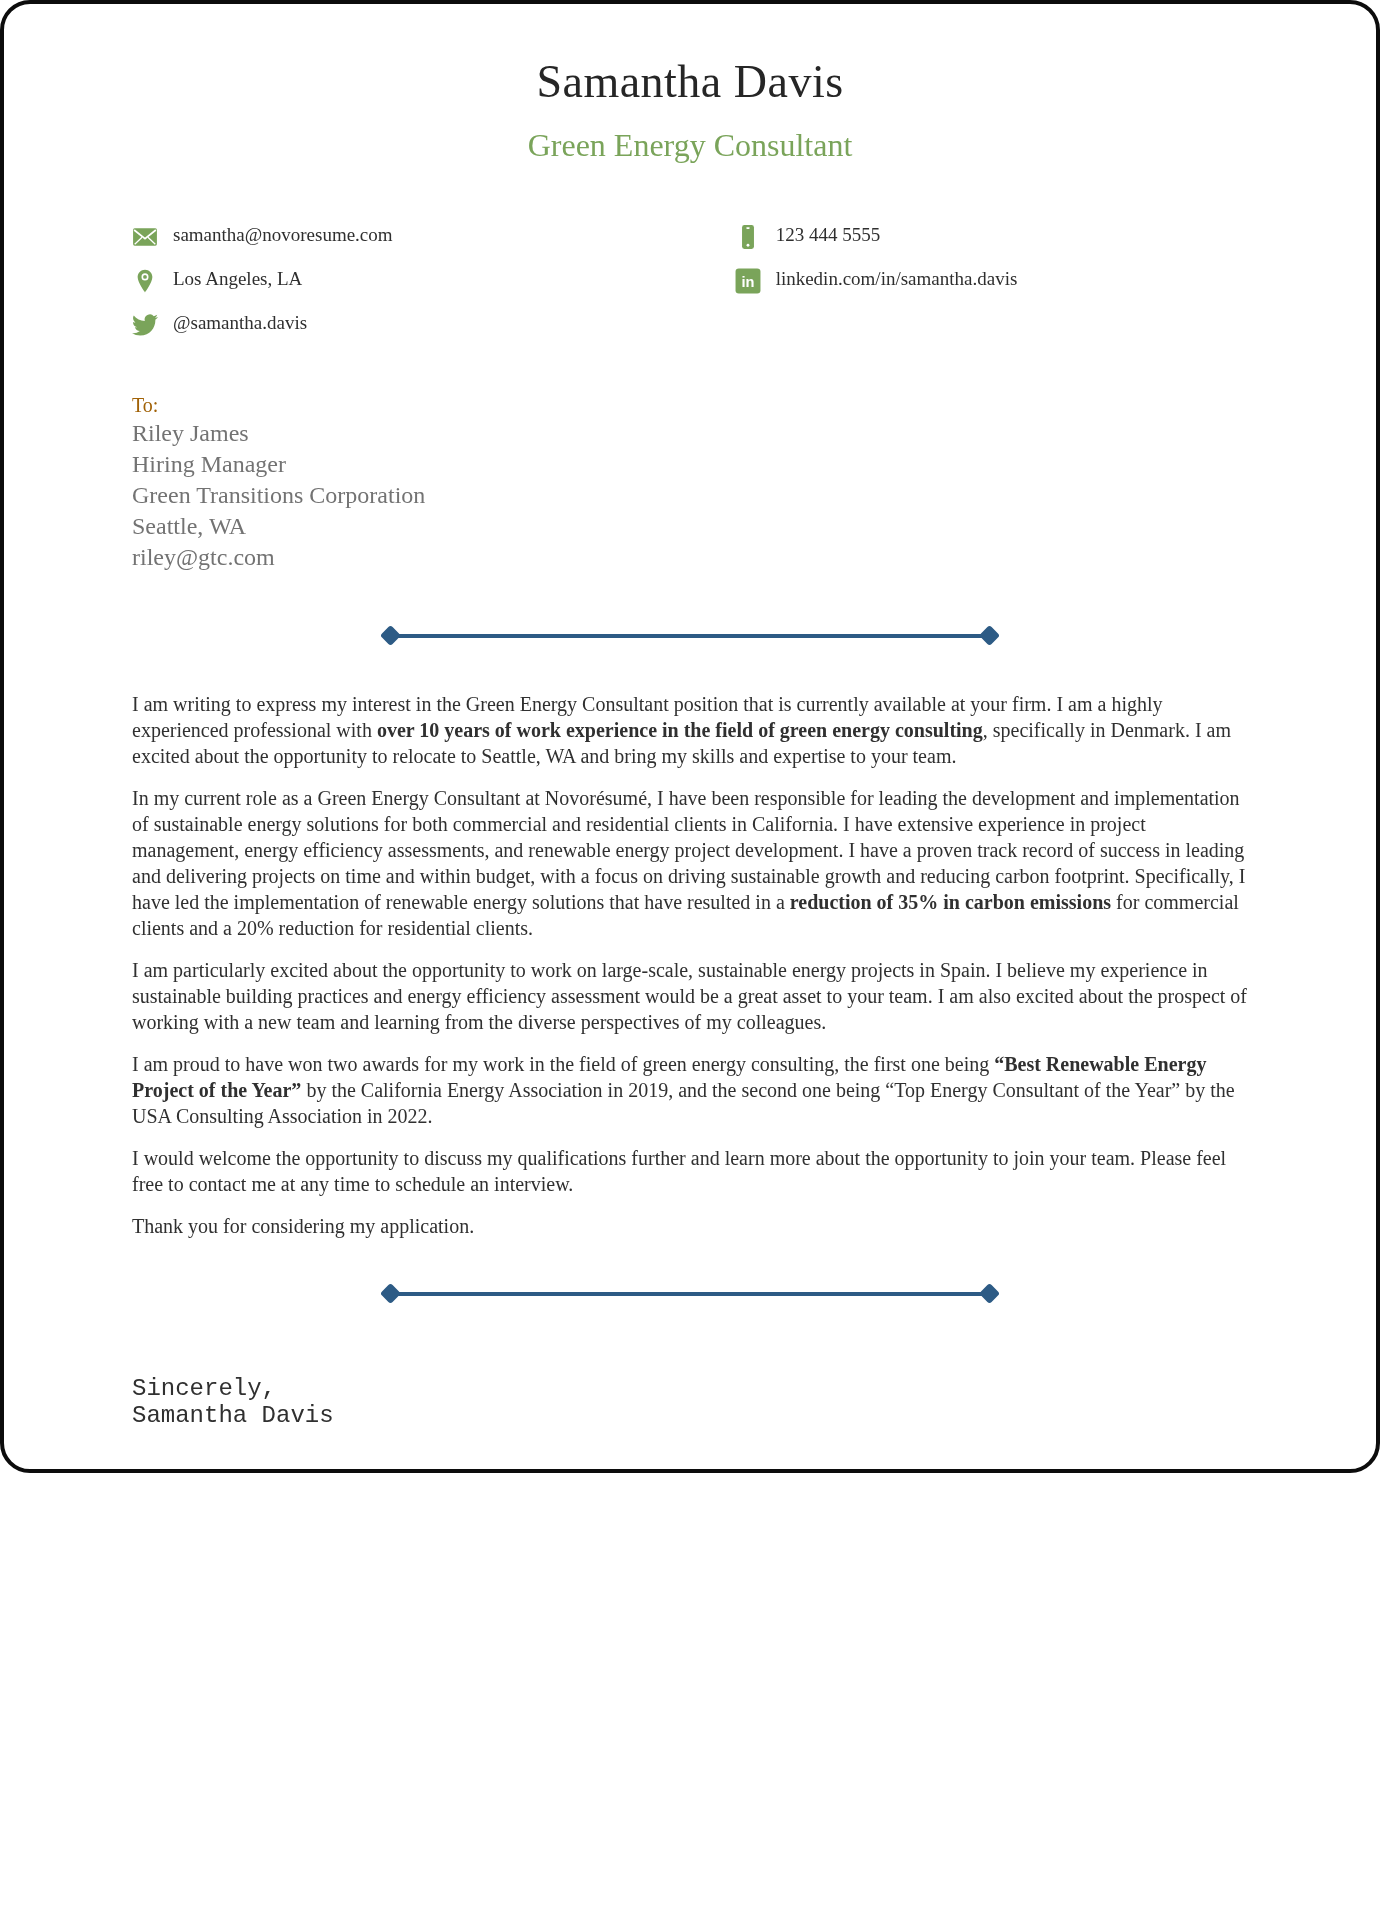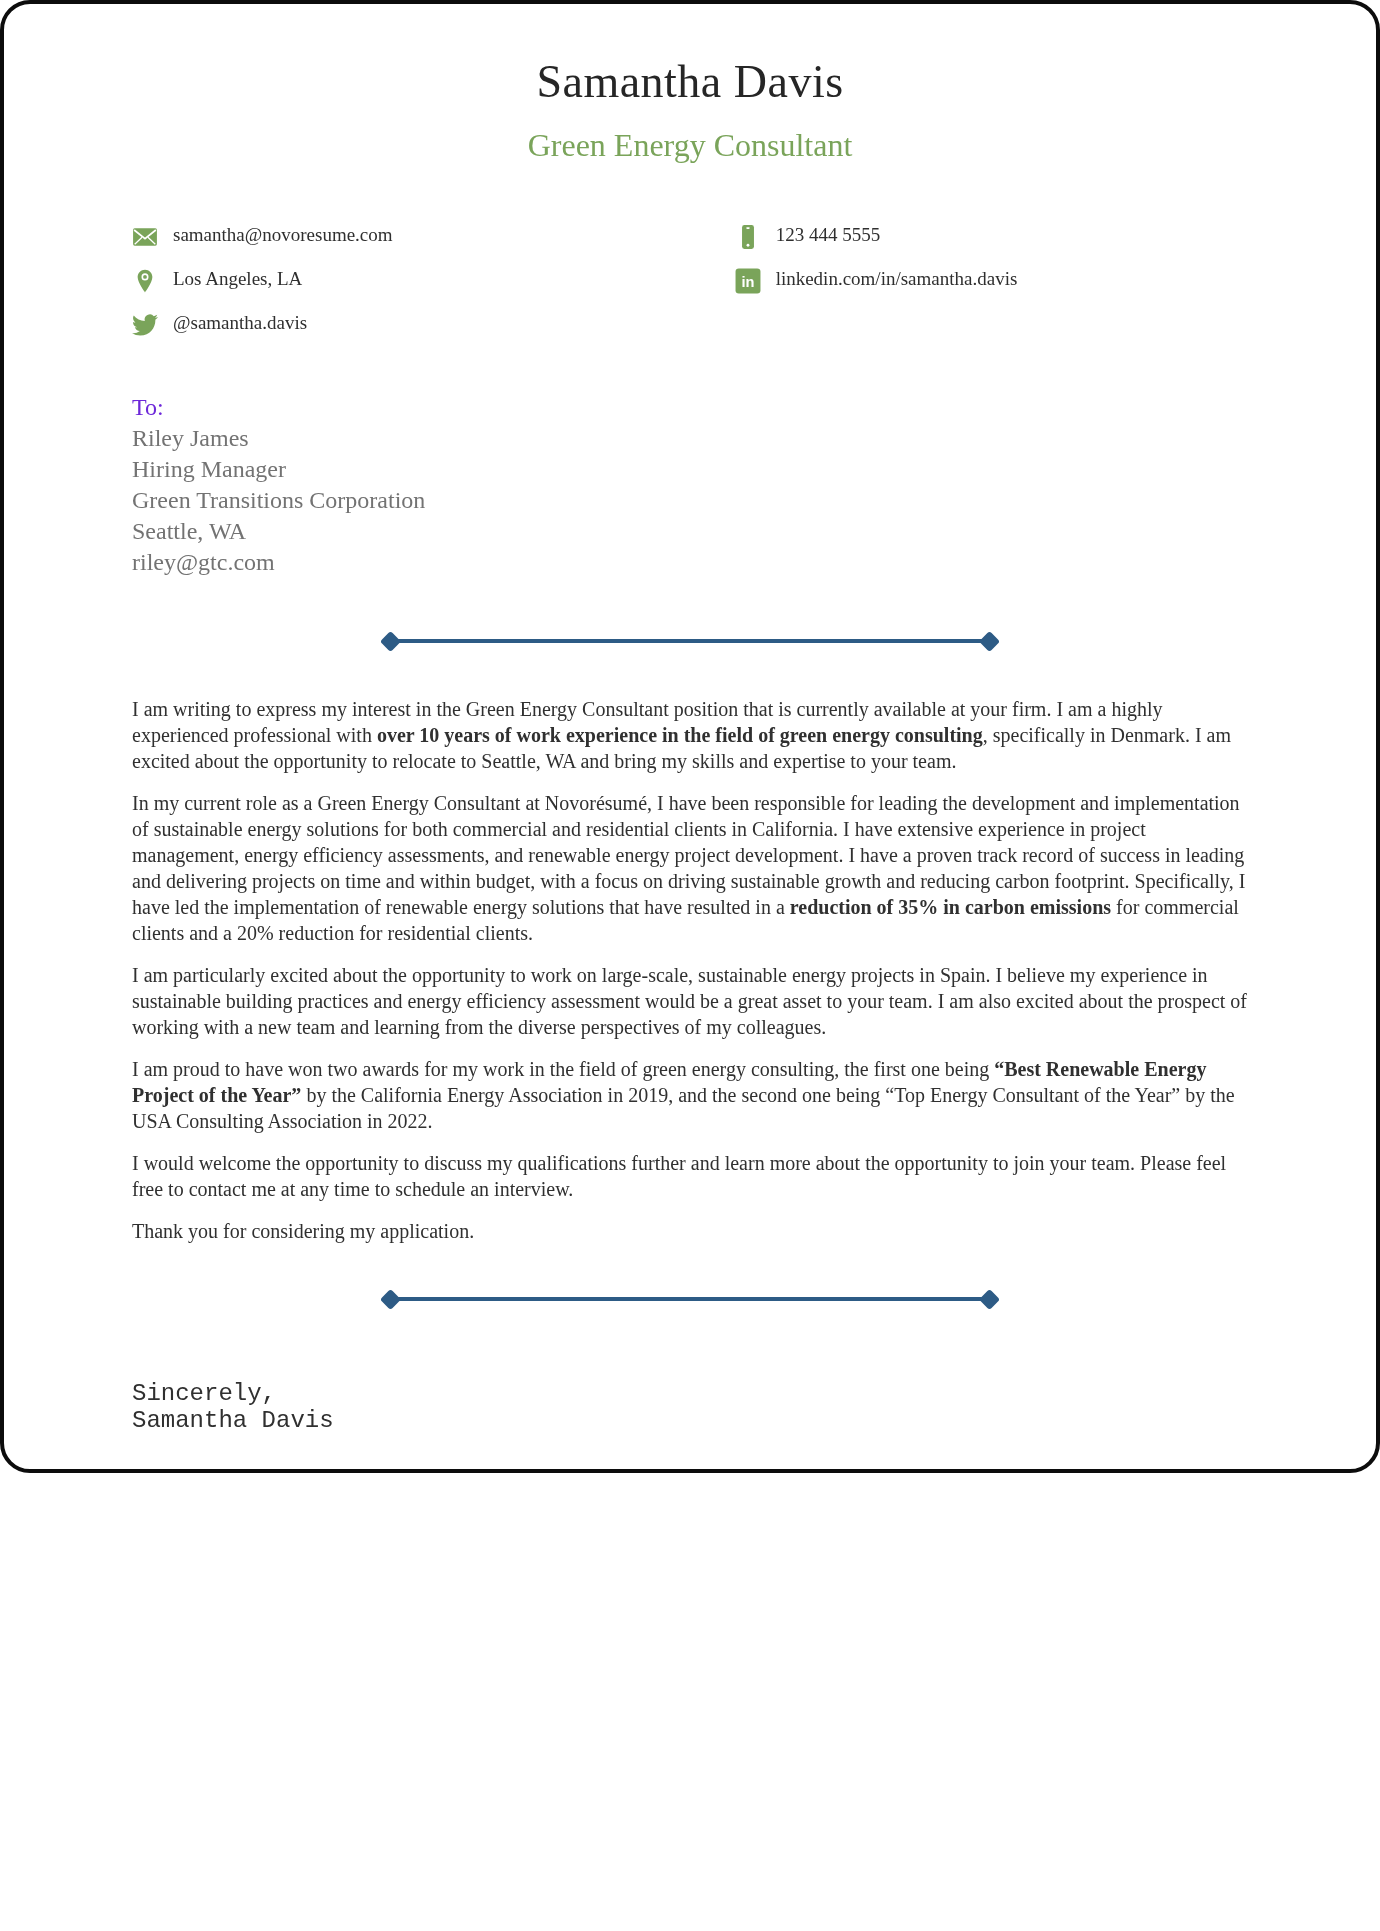--- a/index.html
+++ b/index.html
@@ -30,21 +30,21 @@
     margin-top:60px;
     display:grid;
     grid-template-columns:54% 46%;
     row-gap:18px;
   }
   .contact-item{display:flex;gap:15px;font-size:19px;color:#2f2f2f;}
   .icon{width:26px;height:26px;flex:0 0 26px;color:var(--accent-green,#7aa45a);display:inline-flex;}
   .icon svg{width:100%;height:100%;}
   
   .to-block{margin-top:54px;}
-  .to-label{font-size:24px;color:#6d28d9;line-height:1.3;}
+  .to-label{font-size:20px;color:#a16207;line-height:1.3;}
   .to-line{font-size:24px;color:#737373;line-height:31px;}
   
   .divider{display:flex;align-items:center;justify-content:center;margin-top:54px;height:18px;}
   .divider .diamond{
     width:15px;height:15px;background:var(--divider-blue,#2d5b85);
     transform:rotate(45deg);border-radius:3px;z-index:1;
   }
   .divider .line{width:602px;height:4px;background:var(--divider-blue,#2d5b85);margin:0 -9px;}
   .divider.second{margin-top:46px;}
   

